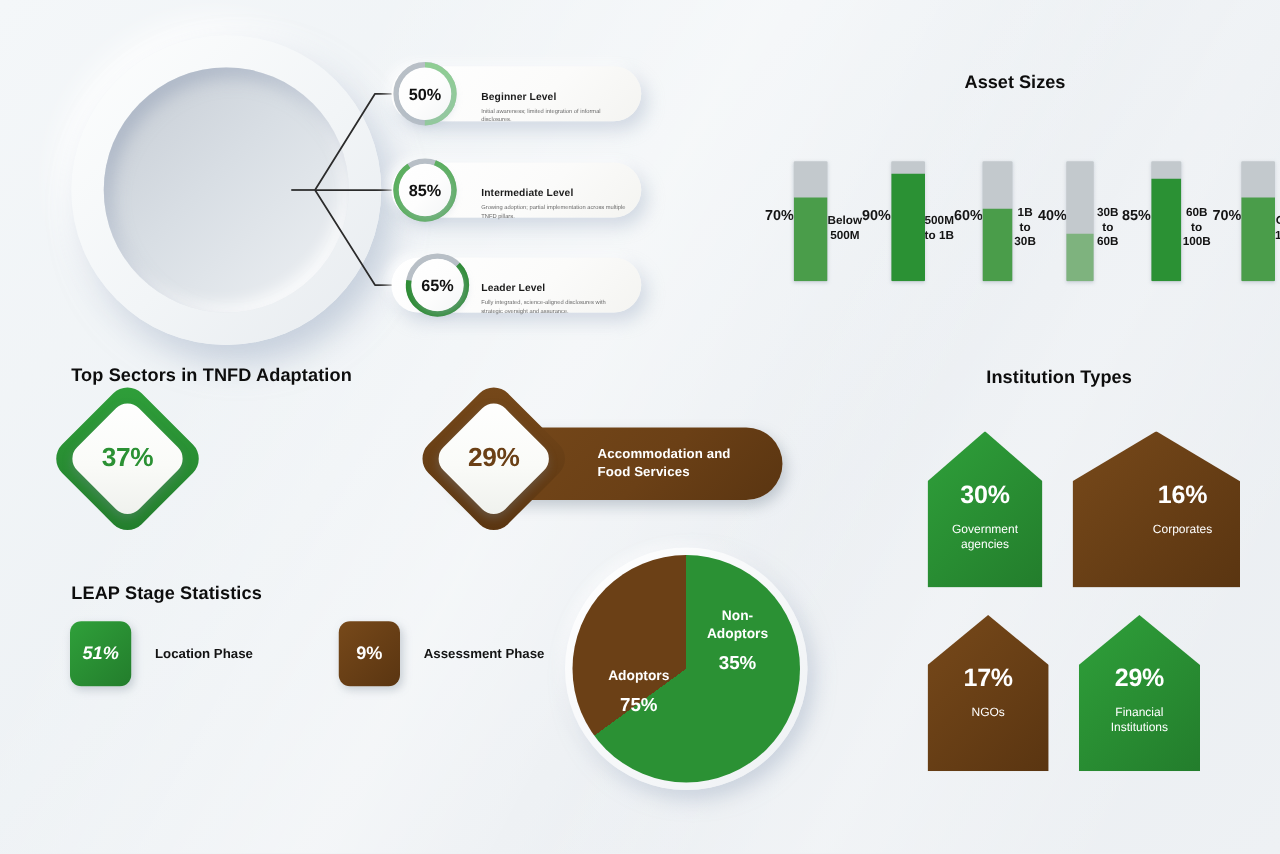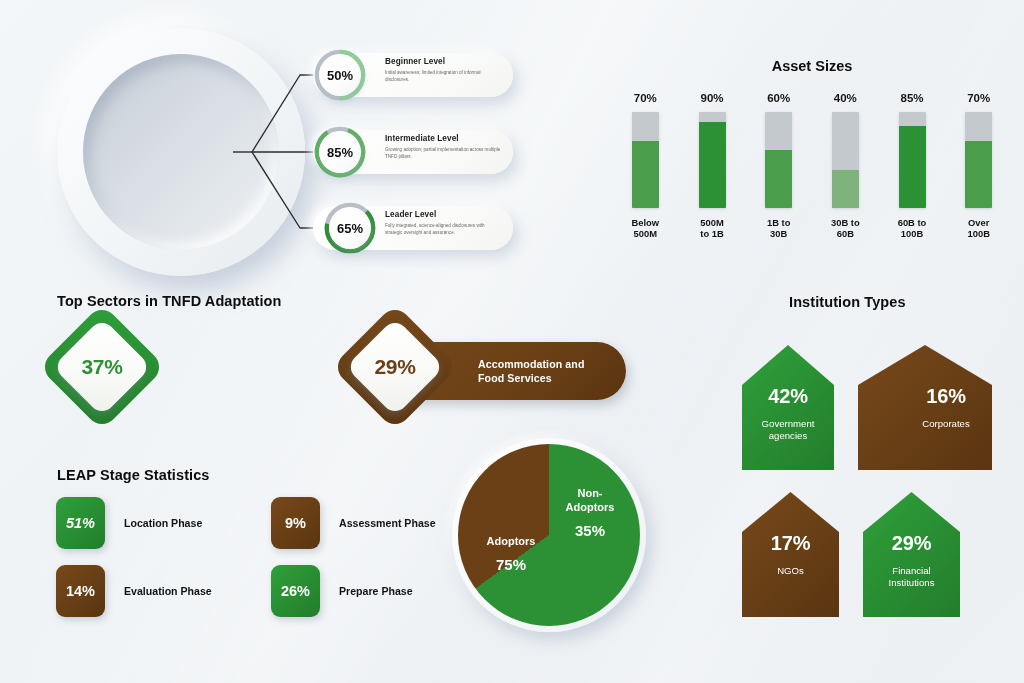--- a/index.html
+++ b/index.html
@@ -56,42 +56,42 @@
   
   .connectors{position:absolute;left:0;top:0;width:1024px;height:683px;pointer-events:none;z-index:4;}
 
   
   .level-card{
     position:absolute;height:44px;width:200px;border-radius:22px;
     background:linear-gradient(135deg,#ffffff 0%,#fbfbfa 60%,#f4f4f1 100%);
     box-shadow:5px 7px 14px rgba(163,177,198,.42),-3px -3px 9px rgba(255,255,255,.9);
     z-index:5;
   }
-  .level-text{position:absolute;left:72px;top:4px;right:12px;}
+  .level-text{position:absolute;left:72px;top:20px;right:12px;}
   .level-name{font-size:8.2px;font-weight:bold;color:#1b1b1b;letter-spacing:.1px;}
   .level-desc{font-size:4.6px;color:#6a6a6a;line-height:1.55;margin-top:3px;max-width:120px;}
   .ring{
     position:absolute;left:-2px;top:-5px;width:54px;height:54px;border-radius:50%;
     z-index:6;
   }
   .ring-face{
     position:absolute;left:6px;top:6px;width:42px;height:42px;border-radius:50%;
     background:linear-gradient(135deg,#ffffff 0%,#fdfdfd 55%,#f3f5f6 100%);
     box-shadow:2px 3px 7px rgba(163,177,198,.40);
     display:flex;align-items:center;justify-content:center;
     font-size:13px;font-weight:bold;color:#111;
   }
 
   
   .sec-title{position:absolute;font-size:14.5px;font-weight:bold;color:#0d0d0d;letter-spacing:.1px;z-index:5;}
 
   
   .assets{position:absolute;left:612px;top:58px;width:400px;height:200px;z-index:5;}
   .abars{position:absolute;left:0;top:34px;width:400px;height:170px;display:flex;}
-  .acol{flex:1;display:flex;flex-direction:column;align-items:center;}
+  .acol{flex:1;display:flex;align-items:center;}
   .apct{font-size:11.5px;font-weight:bold;color:#141414;margin-bottom:8px;}
   .atrack{
     width:27px;height:96px;background:#c3c9cd;border-radius:1px;position:relative;overflow:hidden;
     box-shadow:0 1px 3px rgba(140,155,170,.35);
   }
   .afill{position:absolute;left:0;right:0;bottom:0;}
   .alabel{font-size:9.4px;font-weight:bold;color:#131313;text-align:center;margin-top:9px;line-height:1.22;}
 
   
   .pill-wrap{position:absolute;z-index:5;}
@@ -305,51 +305,41 @@
     <div class="leap-row">
       <div class="leap-item">
         <div class="leap-tile" style="background:linear-gradient(135deg,#2fa03a,#237d2c);font-style:italic;">51%</div>
         <div class="leap-name">Location Phase</div>
       </div>
       <div class="leap-item">
         <div class="leap-tile" style="background:linear-gradient(135deg,#77491a,#5a3511);">9%</div>
         <div class="leap-name">Assessment Phase</div>
       </div>
     </div>
-    <div class="leap-row">
-      <div class="leap-item">
-        <div class="leap-tile" style="background:linear-gradient(135deg,#77491a,#5a3511);">14%</div>
-        <div class="leap-name">Evaluation Phase</div>
-      </div>
-      <div class="leap-item">
-        <div class="leap-tile" style="background:linear-gradient(135deg,#2fa03a,#237d2c);">26%</div>
-        <div class="leap-name">Prepare Phase</div>
-      </div>
-    </div>
   </div>
 
   <div class="pie-wrap">
     <div class="pie-plate"></div>
     <div class="pie" id="pie-disc" style="background: conic-gradient(rgb(43, 145, 52) 0deg, rgb(43, 145, 52) 234deg, rgb(107, 64, 22) 234deg, rgb(107, 64, 22) 360deg);"></div>
     <div class="pie-lab" style="left:16px;top:96px;width:86px;">
       <div class="nm">Adoptors</div>
       <div class="vl">75%</div>
     </div>
     <div class="pie-lab" style="left:96px;top:48px;width:84px;">
       <div class="nm">Non-</div>
       <div class="nm">Adoptors</div>
       <div class="vl">35%</div>
     </div>
   </div>
 
   <div class="sec-title" style="left:789px;top:294px;">Institution Types</div>
   <div class="inst">
     <div class="inst-row">
       <div class="pent" style="background:linear-gradient(135deg,#2fa03a,#237d2c);">
-        <div class="pent-val">42%</div>
+        <div class="pent-val">30%</div>
         <div class="pent-nm">
           <div>Government</div>
           <div>agencies</div>
         </div>
       </div>
       <div class="pent" style="background:linear-gradient(135deg,#77491a,#5a3511);padding-left:42px;">
         <div class="pent-val">16%</div>
         <div class="pent-nm">
           <div>Corporates</div>
         </div>

